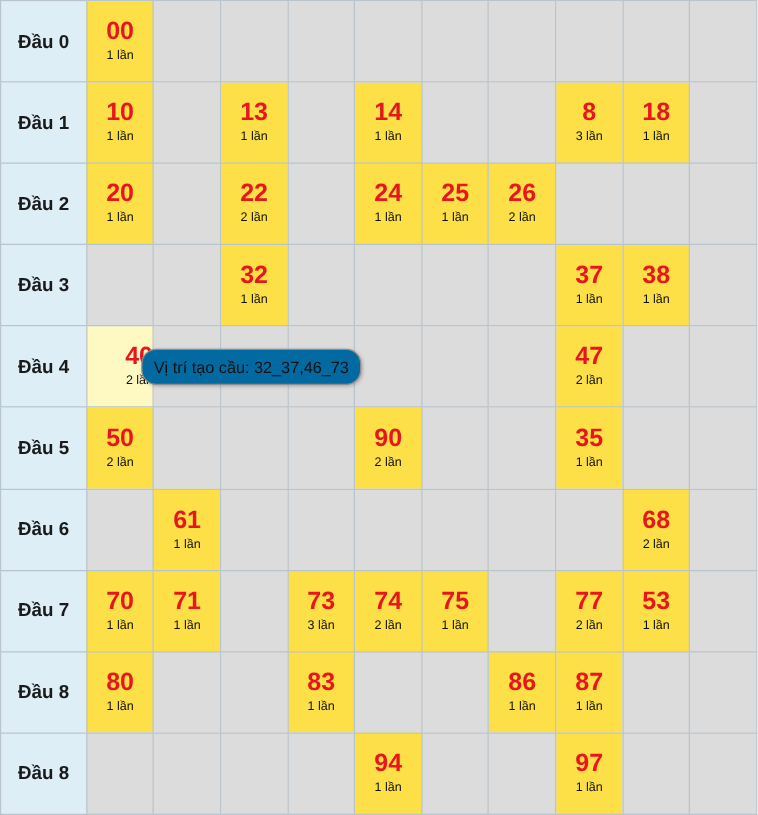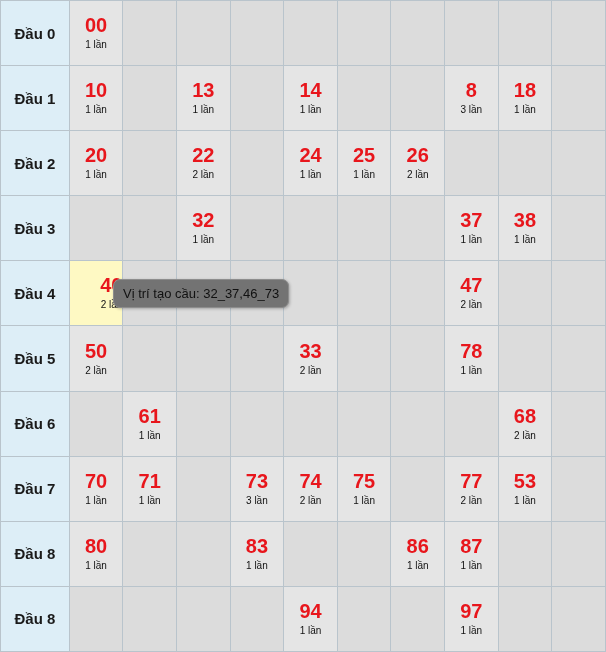--- a/index.html
+++ b/index.html
@@ -37,21 +37,21 @@
     background: #ddeef7;
     color: #1a1a1a;
     font-size: 15px;
     font-weight: bold;
   }
   td.cell {
     width: 53px;
     background: #dcdcdc;
   }
   td.cell.filled {
-    background: #e5e5e5;
+    background: #fde047;
   }
   td.cell.hl {
     background: #fef9c3;
     text-align: right;
   }
   .num {
     display: block;
     color: #e8161c;
     font-size: 20px;
     font-weight: bold;
@@ -61,28 +61,28 @@
     display: block;
     color: #111111;
     font-size: 10px;
     line-height: 1.4;
     margin-top: 1px;
   }
   .tooltip {
     position: absolute;
     left: 113px;
     top: 279px;
-    background: #737373;
+    background: #0369a1;
     border: 1px solid #8d8d8d;
     box-shadow: 1px 1px 3px rgba(0,0,0,0.25);
     color: #111111;
     font-size: 13px;
     padding: 6px 9px;
     white-space: nowrap;
-    border-radius: 7px;
+    border-radius: 12px;
     z-index: 10;
   }
 </style>
 </head>
 <body>
 
 <div id="grid-wrap">
   <table class="lotto-grid">
     <tbody>
         <tr>
@@ -201,27 +201,27 @@
         <tr>
           <td class="row-head">Đầu 5</td>
           <td class="cell filled">
             <span class="num">50</span>
             <span class="cnt">2 lần</span>
           </td>
           <td class="cell"></td>
           <td class="cell"></td>
           <td class="cell"></td>
           <td class="cell filled">
-            <span class="num">33</span>
-            <span class="cnt">2 lần</span>
-          </td>
-          <td class="cell"></td>
-          <td class="cell"></td>
-          <td class="cell filled">
-            <span class="num">78</span>
+            <span class="num">90</span>
+            <span class="cnt">2 lần</span>
+          </td>
+          <td class="cell"></td>
+          <td class="cell"></td>
+          <td class="cell filled">
+            <span class="num">35</span>
             <span class="cnt">1 lần</span>
           </td>
           <td class="cell"></td>
           <td class="cell"></td>
         </tr>
         <tr>
           <td class="row-head">Đầu 6</td>
           <td class="cell"></td>
           <td class="cell filled">
             <span class="num">61</span>

